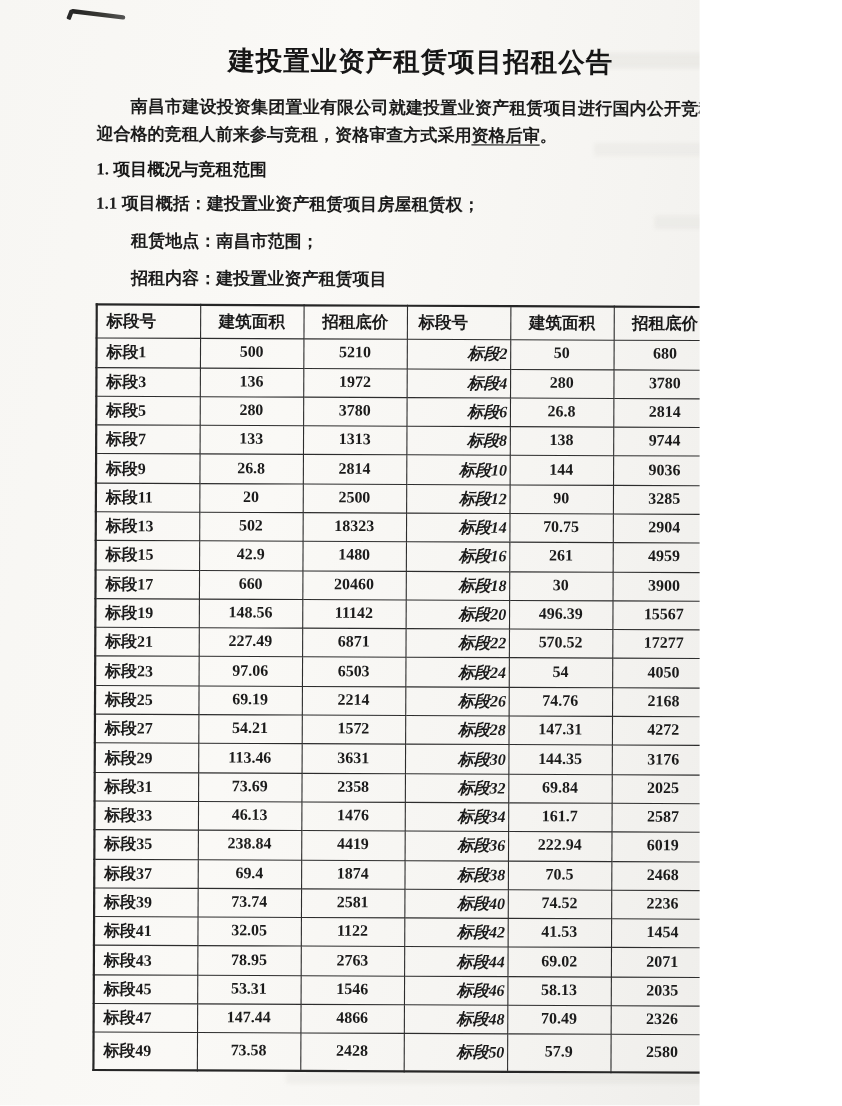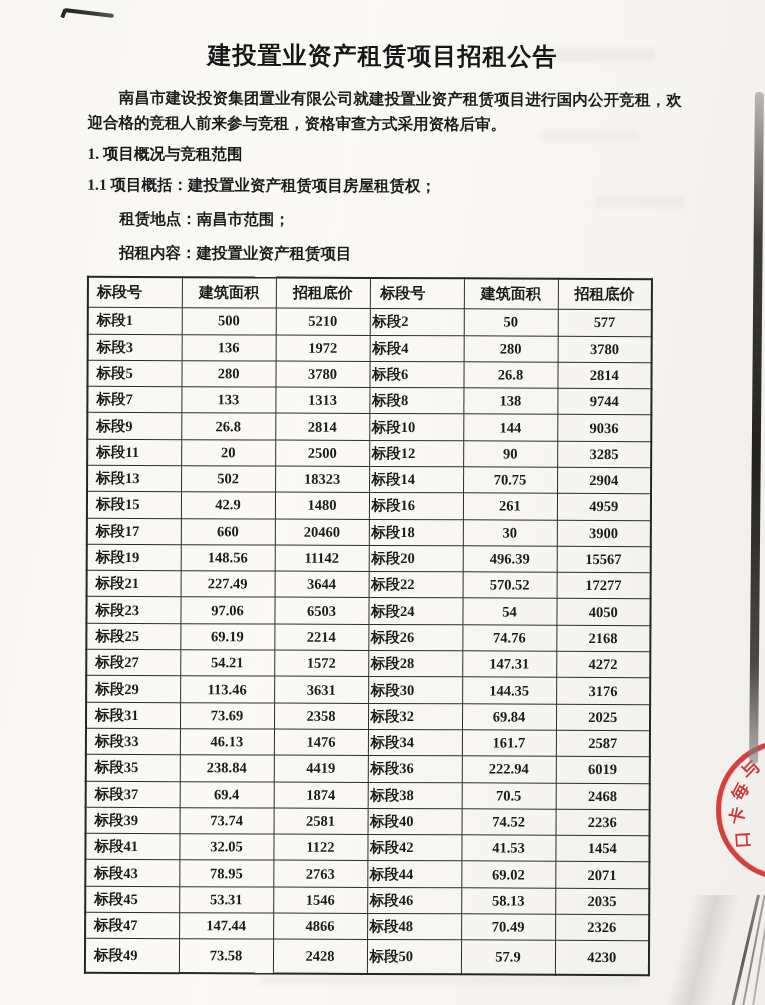--- a/index.html
+++ b/index.html
@@ -2,21 +2,21 @@
 <html><head>
 <meta charset="utf-8">
 <style>
   html,body{margin:0;padding:0;}
   body{
     width:765px;height:1005px;overflow:hidden;
     font-family:"Liberation Serif","DejaVu Serif",serif;
     background:#ffffff;
   }
   .scan{
-    position:relative;width:765px;height:1005px;overflow:hidden;
+    position:relative;width:636px;height:1005px;overflow:hidden;
     background:linear-gradient(100deg,#f7f6f3 0%,#faf9f6 40%,#f5f4f1 75%,#efeeeb 100%);
     color:#1d1d1d;
   }
   
   .staple{
     position:absolute;left:64px;top:11px;width:50px;height:4px;
     background:linear-gradient(90deg,#222,#3a3a35 60%,#555);
     transform:rotate(7deg);border-radius:2px;
   }
   .staple:before{
@@ -38,21 +38,21 @@
     margin:0;padding:0 80px;
     font-size:24px;font-weight:bold;text-align:center;
     letter-spacing:1px;color:#161616;
     font-family:"Liberation Serif","DejaVu Serif",serif;
   }
   p.intro{
     margin:14px 0 0 0;padding:0;width:594px;margin-left:88px;
     font-size:15.5px;font-weight:bold;line-height:1.62;
     text-indent:2em;text-align:justify;color:#1c1c1c;
   }
-  .u{text-underline-offset:3px;}
+  .u{text-decoration:underline;text-underline-offset:3px;}
   .h2{
     margin:9px 0 0 88px;font-size:15.5px;font-weight:bold;color:#161616;
   }
   .line{font-size:15.5px;font-weight:bold;color:#1c1c1c;}
   .l1{margin:10px 0 0 88px;}
   .l2{margin:13px 0 0 120px;}
 
   table.lots{
     margin:12px 0 0 88px;width:566px;
     border-collapse:collapse;table-layout:fixed;
@@ -60,21 +60,21 @@
     font-family:"Liberation Serif","DejaVu Serif",serif;
   }
   table.lots th,table.lots td{
     border:1.5px solid #2d2d2d;
     font-size:14.5px;color:#1b1b1b;
     padding:0 2px;overflow:hidden;white-space:nowrap;
   }
   table.lots th{height:29px;font-weight:bold;text-align:center;font-size:15px;border-radius:13px;}
   table.lots td{height:25.3px;text-align:center;font-weight:600;}
   table.lots th.c-lot,table.lots td.c-lot{text-align:left;padding-left:8px;}
-  table.lots td.c4{text-align:left;padding-left:2px;}
+  table.lots td.c4{text-align:right;padding-left:2px;font-style:italic;}
   table.lots th.c4h{text-align:left;padding-left:10px;}
   table.lots tbody tr:last-child td{height:33px;}
 
   
   .seal{position:absolute;left:716px;top:740px;width:140px;height:140px;pointer-events:none;}
   .seal .ring{
     position:absolute;left:0;top:0;width:130px;height:130px;border-radius:50%;
     border:5px solid rgba(204,34,30,.85);
     box-shadow:inset 0 0 0 1px rgba(204,34,30,.15);
   }
@@ -140,21 +140,21 @@
           <th>招租底价</th>
         </tr>
       </thead>
       <tbody>
           <tr>
       <td class="c-lot">标段1</td>
       <td>500</td>
       <td>5210</td>
       <td class="c4">标段2</td>
       <td>50</td>
-      <td>577</td>
+      <td>680</td>
     </tr>
           <tr>
       <td class="c-lot">标段3</td>
       <td>136</td>
       <td>1972</td>
       <td class="c4">标段4</td>
       <td>280</td>
       <td>3780</td>
     </tr>
           <tr>
@@ -217,21 +217,21 @@
       <td class="c-lot">标段19</td>
       <td>148.56</td>
       <td>11142</td>
       <td class="c4">标段20</td>
       <td>496.39</td>
       <td>15567</td>
     </tr>
           <tr>
       <td class="c-lot">标段21</td>
       <td>227.49</td>
-      <td>3644</td>
+      <td>6871</td>
       <td class="c4">标段22</td>
       <td>570.52</td>
       <td>17277</td>
     </tr>
           <tr>
       <td class="c-lot">标段23</td>
       <td>97.06</td>
       <td>6503</td>
       <td class="c4">标段24</td>
       <td>54</td>
@@ -332,21 +332,21 @@
       <td class="c4">标段48</td>
       <td>70.49</td>
       <td>2326</td>
     </tr>
           <tr>
       <td class="c-lot">标段49</td>
       <td>73.58</td>
       <td>2428</td>
       <td class="c4">标段50</td>
       <td>57.9</td>
-      <td>4230</td>
+      <td>2580</td>
     </tr>
         </tbody>
     </table>
 
   </div>
 
   <div class="seal">
     <div class="ring"></div>
     <span class="ch ch0">与</span>
     <span class="ch ch1">毎</span>

